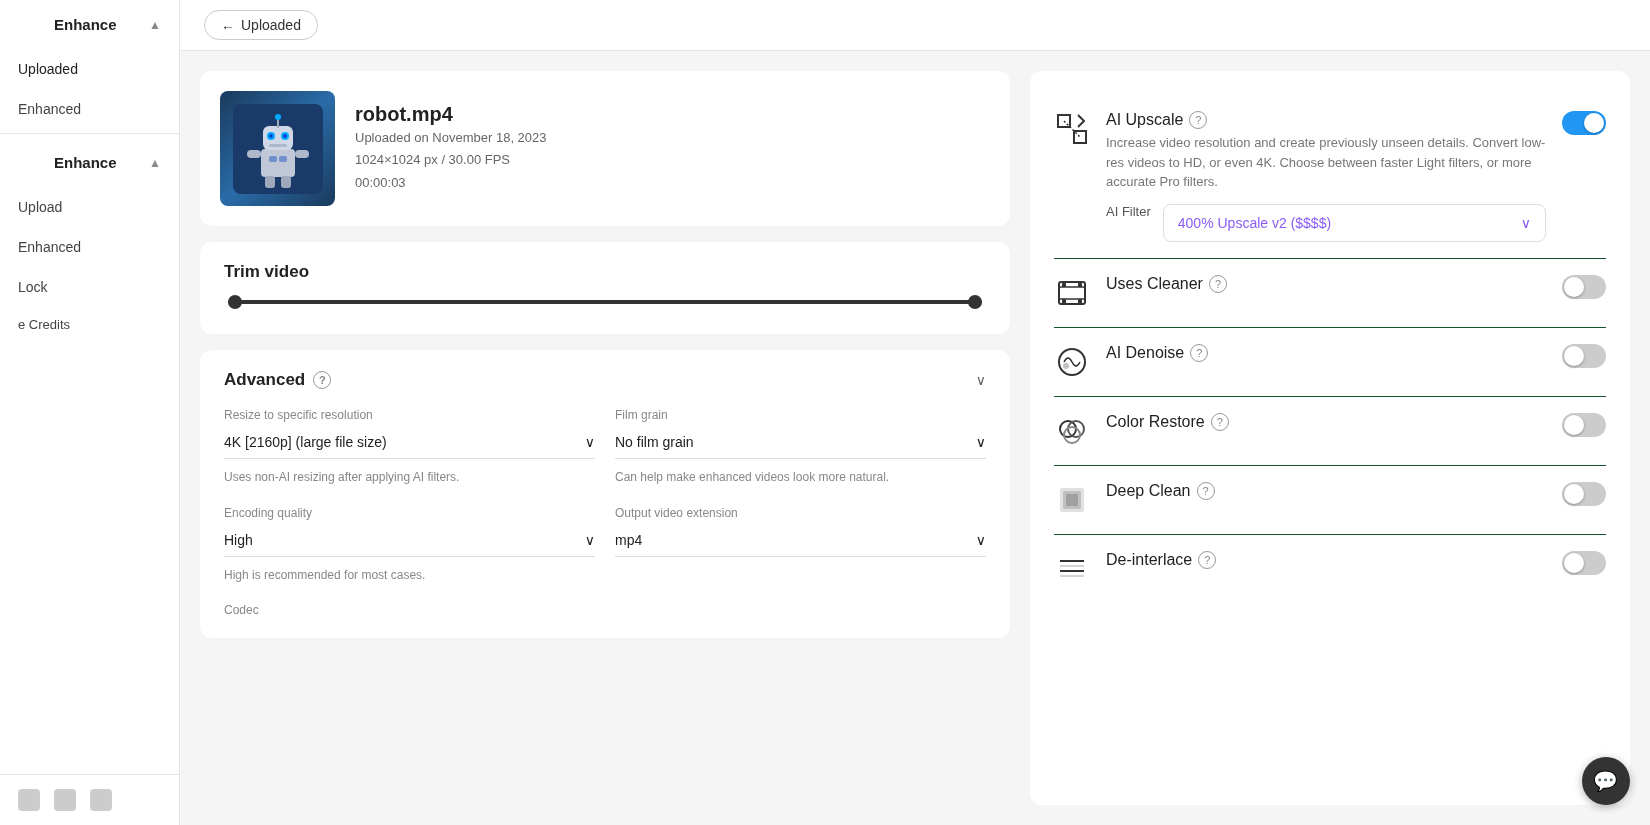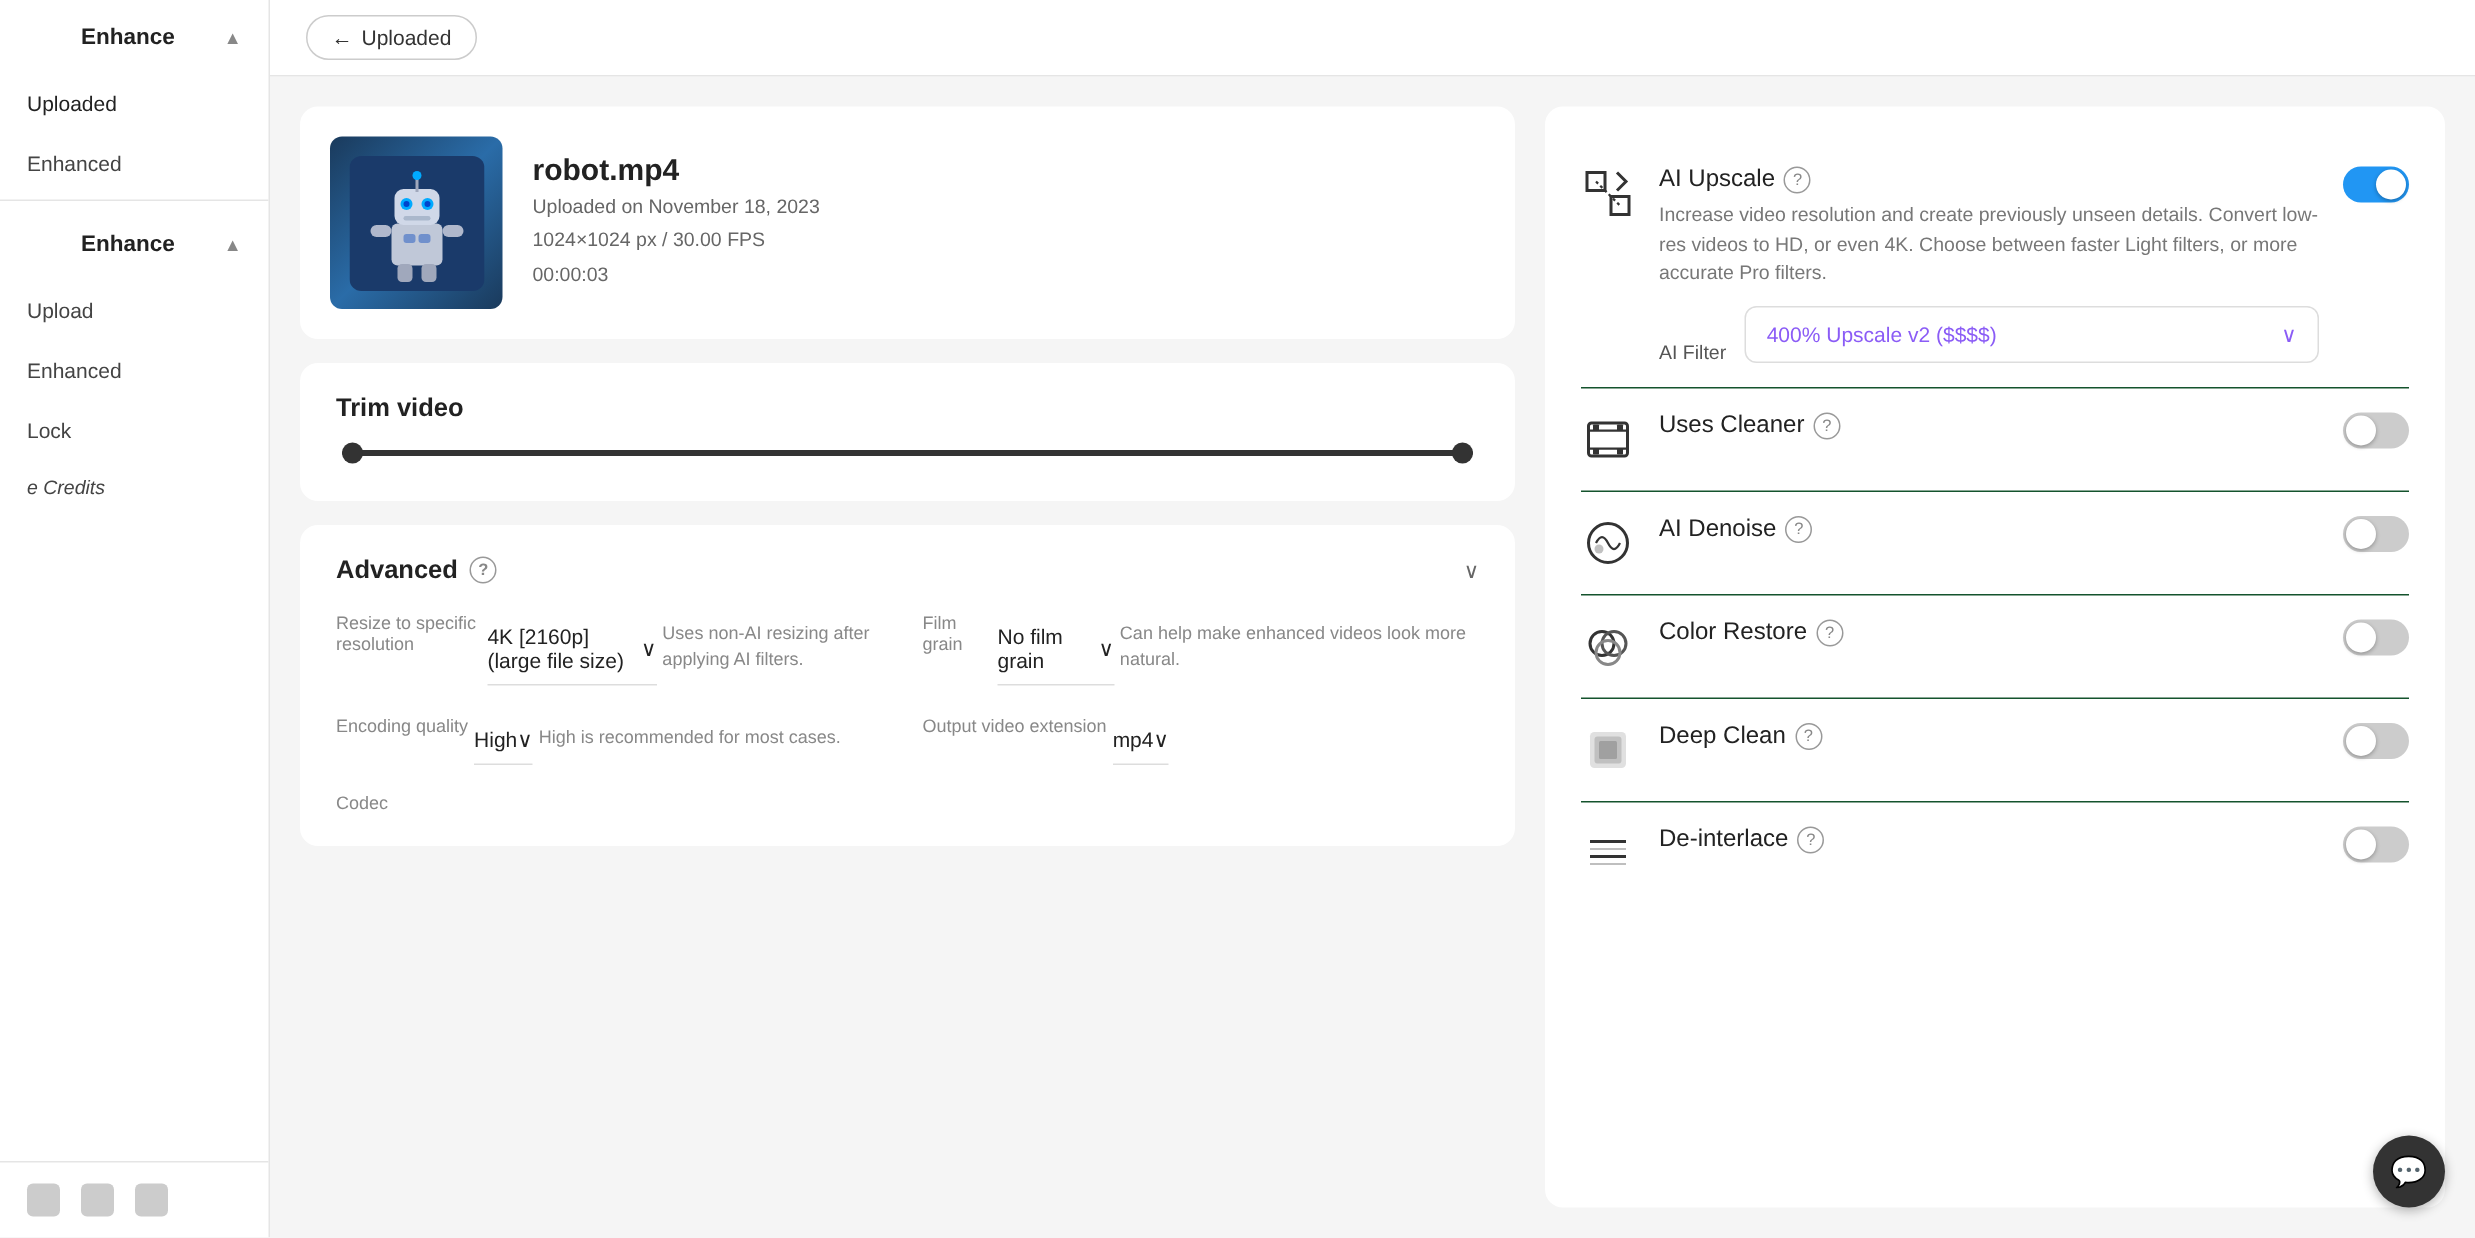--- a/index.html
+++ b/index.html
@@ -46,21 +46,21 @@
       border-top: 1px solid #e5e5e5;
       display: flex;
       gap: 14px;
     }
     .sidebar-bottom-icon {
       width: 22px; height: 22px;
       background: #ccc;
       border-radius: 4px;
       display: inline-block;
     }
-    .credits-label { font-size: 13px; color: #444; padding: 10px 18px; font-style: italic; }
+    .credits-label { font-size: 13px; color: #444; padding: 10px 18px; }
 
     
     .main {
       flex: 1;
       display: flex;
       flex-direction: column;
       overflow-y: auto;
       background: #f5f5f5;
     }
 
@@ -192,21 +192,21 @@
       font-size: 11px;
       color: #888;
       cursor: pointer;
     }
     .chevron-icon { font-size: 14px; color: #666; cursor: pointer; }
     .advanced-grid {
       display: grid;
       grid-template-columns: 1fr 1fr;
       gap: 20px;
     }
-    .field-group { display: flex; flex-direction: row; gap: 4px; }
+    .field-group { display: flex; flex-direction: column; gap: 4px; }
     .field-label { font-size: 12px; color: #888; }
     .field-select {
       display: flex;
       align-items: center;
       justify-content: space-between;
       padding: 8px 0;
       border-bottom: 1px solid #ddd;
       cursor: pointer;
       font-size: 14px;
       color: #222;
@@ -258,21 +258,21 @@
       top: 2px;
       left: 2px;
       transition: left 0.2s;
       box-shadow: 0 1px 3px rgba(0,0,0,0.3);
     }
     .toggle.on::after { left: 22px; }
 
     
     .ai-filter-row {
       display: flex;
-      align-items: flex-end;
+      align-items: flex-start;
       gap: 12px;
       margin-top: 12px;
     }
     .ai-filter-label { font-size: 13px; color: #555; flex-shrink: 0; }
     .ai-filter-select {
       flex: 1;
       border: 1px solid #ddd;
       border-radius: 8px;
       padding: 10px 14px;
       display: flex;

